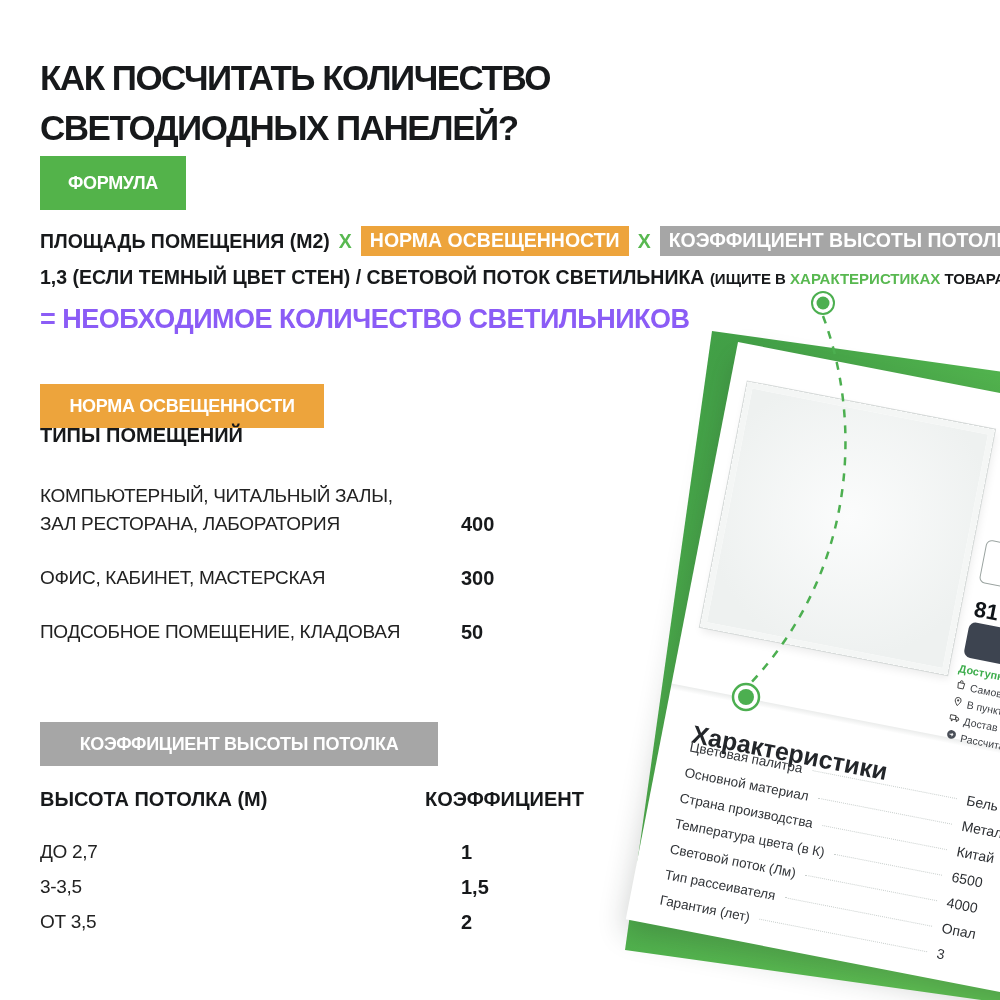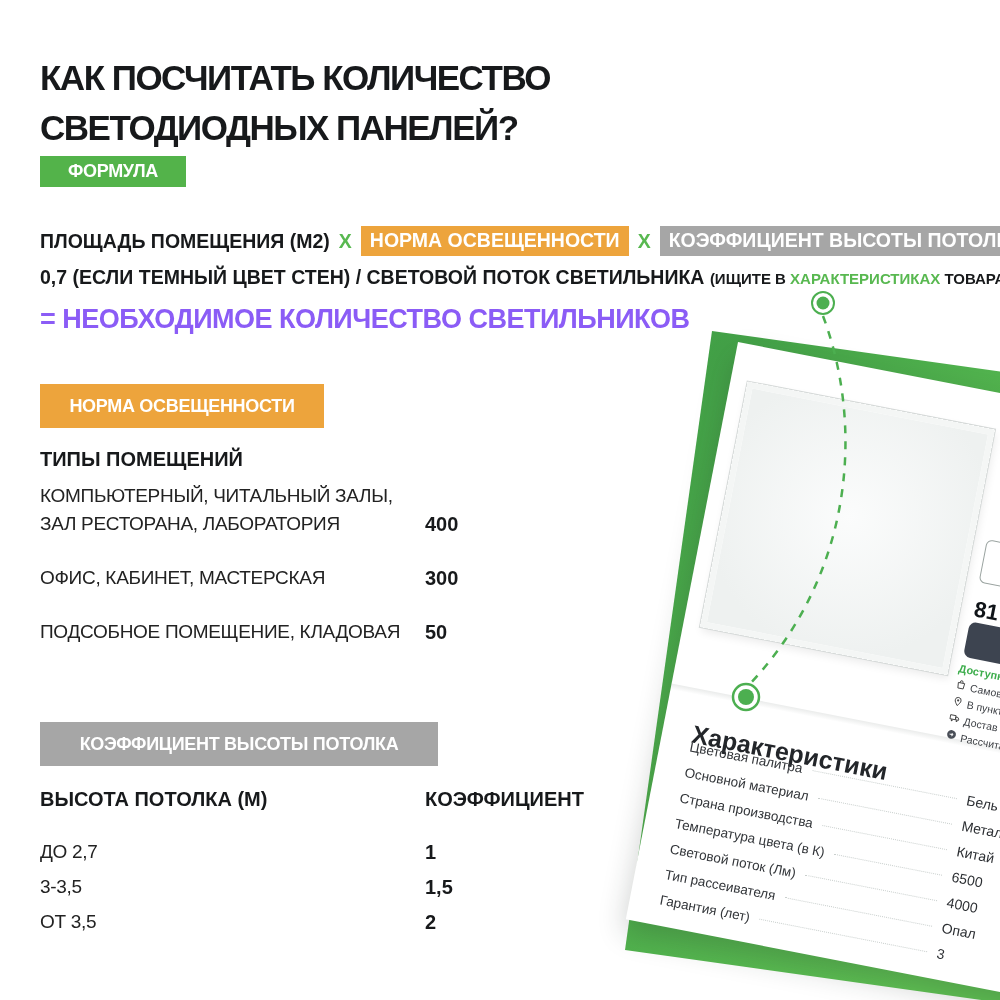--- a/index.html
+++ b/index.html
@@ -3,41 +3,41 @@
 <meta charset="utf-8">
 <style>
   html,body{margin:0;padding:0;background:#fff;}
   .canvas{position:relative;width:1000px;height:1000px;overflow:hidden;background:#ffffff;
           font-family:"Liberation Sans",sans-serif;}
   
   .title{position:absolute;left:40px;top:30px;font-size:35px;line-height:50px;font-weight:800;
          color:#17191b;letter-spacing:-1.5px;}
   .badge{position:absolute;display:flex;align-items:center;justify-content:center;color:#fff;
          font-weight:700;font-size:18px;letter-spacing:-0.3px;}
-  #badge-formula{left:40px;top:156px;width:146px;height:31px;background:#53b34a;}
+  #badge-formula{left:40px;top:156px;width:146px;height:54px;background:#53b34a;}
   #badge-norma{left:40px;top:384px;width:284px;height:44px;background:#eda43c;}
   #badge-koeff{left:40px;top:722px;width:398px;height:44px;background:#a6a6a6;}
   .f-line1{position:absolute;left:40px;top:226px;display:flex;align-items:center;gap:9px;
            font-size:19.5px;font-weight:700;color:#17191b;white-space:nowrap;}
   .chip{color:#fff;padding:3px 9px 4px;}
   .chip-orange{background:#eda43c;}
   .chip-gray{background:#a6a6a6;}
   .fx{color:#58b850;}
   .f-line2{position:absolute;left:40px;top:266px;font-size:19.5px;font-weight:700;color:#17191b;
            white-space:nowrap;}
   .f-note{font-size:15px;}
   .f-note-link{color:#58b850;text-align:center;}
   .f-result{position:absolute;left:40px;top:304px;font-size:27px;font-weight:800;color:#8b5cf6;
             letter-spacing:-0.5px;}
   .t-head{position:absolute;left:40px;display:flex;font-weight:700;font-size:20px;color:#17191b;}
   .t-head .c1{width:385px;}
-  #t1-head{top:448px;} #t2-head{top:788px;}
+  #t1-head{top:424px;} #t2-head{top:788px;}
   .t-rows{position:absolute;left:40px;width:560px;}
   #t1-rows{top:482px;} #t2-rows{top:838px;}
-  .trow{display:flex;align-items:flex-end;font-size:19px;}
+  .trow{display:flex;align-items:flex-end;font-size:19px;gap:36px;}
   #t1-rows .trow{margin-bottom:26px;}
   #t2-rows .trow{margin-bottom:7px;}
   .tlabel{width:385px;white-space:pre-line;line-height:28px;color:#222;font-weight:400;
           letter-spacing:-0.3px;}
   .tvalue{font-weight:700;font-size:20px;line-height:28px;color:#17191b;}
   
   .green-sheet{position:absolute;left:712px;top:331px;width:540px;height:625px;
                transform:rotate(8deg);transform-origin:0 0;
                background:linear-gradient(115deg,#42a047,#60c454 70%);}
   .product-card{position:absolute;left:738px;top:342px;width:460px;height:588px;
@@ -176,21 +176,21 @@
   <div class="f-line1">
     <span>ПЛОЩАДЬ ПОМЕЩЕНИЯ (М2)</span>
     <span class="fx">X</span>
     <span class="chip chip-orange">НОРМА ОСВЕЩЕННОСТИ</span>
     <span class="fx">X</span>
     <span class="chip chip-gray">КОЭФФИЦИЕНТ ВЫСОТЫ ПОТОЛКА</span>
 
   </div>
 
   <div class="f-line2">
-    <span>0,7 (ЕСЛИ ТЕМНЫЙ ЦВЕТ СТЕН) / СВЕТОВОЙ ПОТОК СВЕТИЛЬНИКА</span>
+    <span>1,3 (ЕСЛИ ТЕМНЫЙ ЦВЕТ СТЕН) / СВЕТОВОЙ ПОТОК СВЕТИЛЬНИКА</span>
     <span class="f-note">
       <span>(ИЩИТЕ В</span>
       <span class="f-note-link">ХАРАКТЕРИСТИКАХ</span>
       <span>ТОВАРА)</span>
     </span>
   </div>
 
   <div class="f-result">= НЕОБХОДИМОЕ КОЛИЧЕСТВО СВЕТИЛЬНИКОВ</div>
 
   <div class="badge" id="badge-norma">НОРМА ОСВЕЩЕННОСТИ</div>

